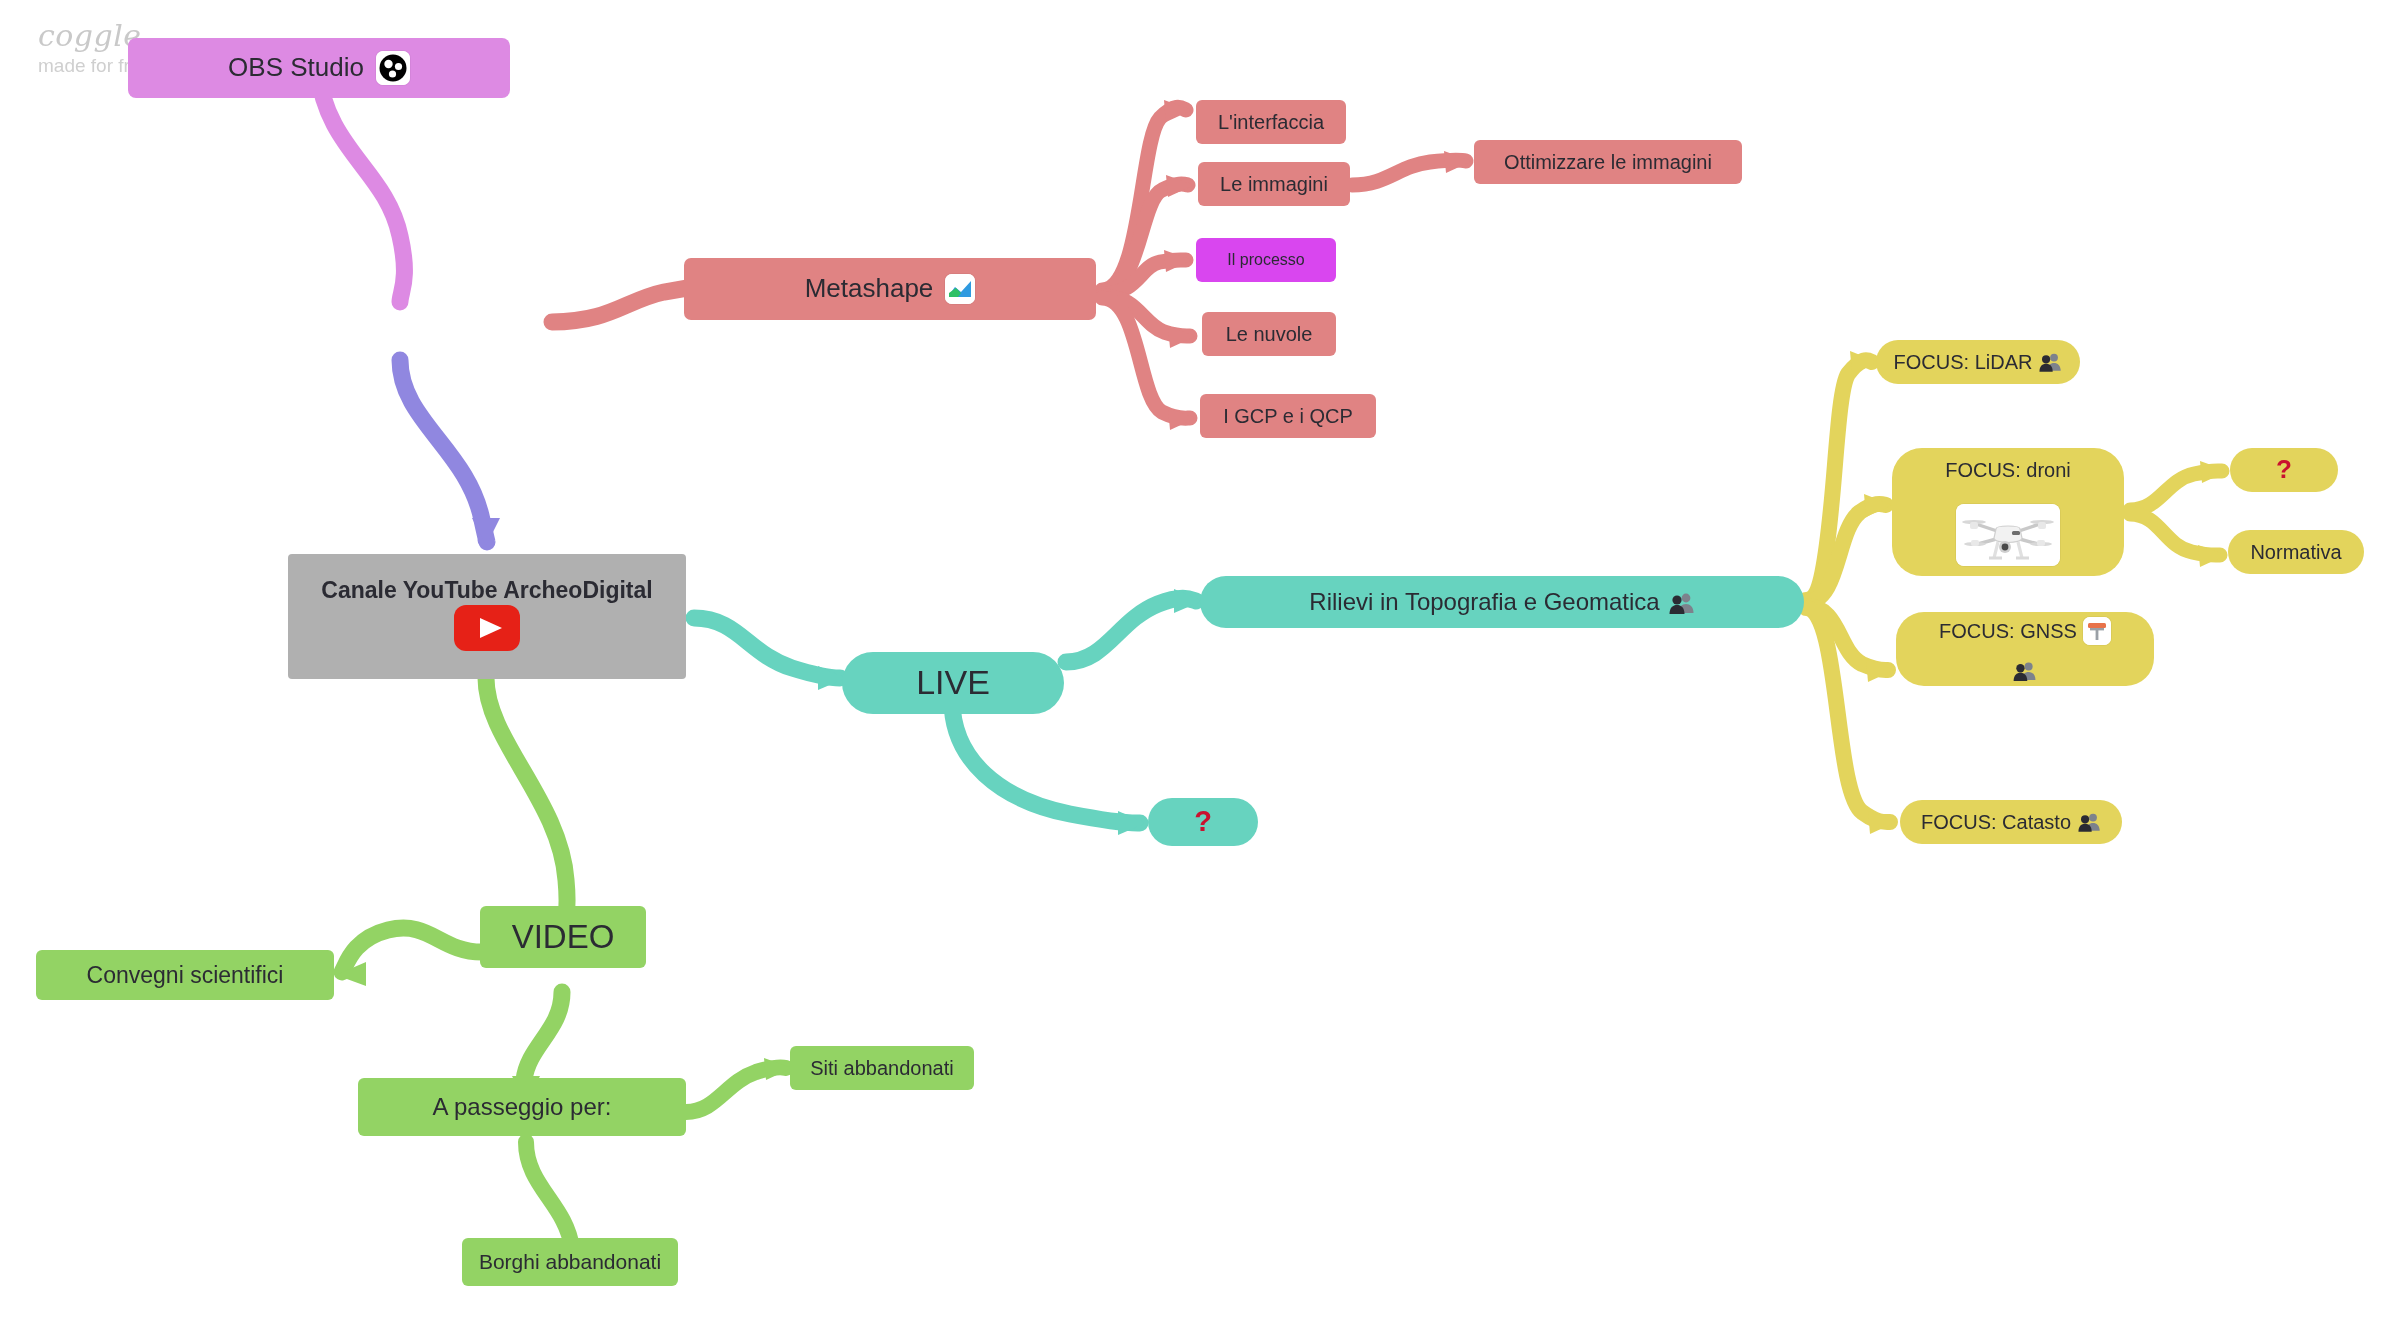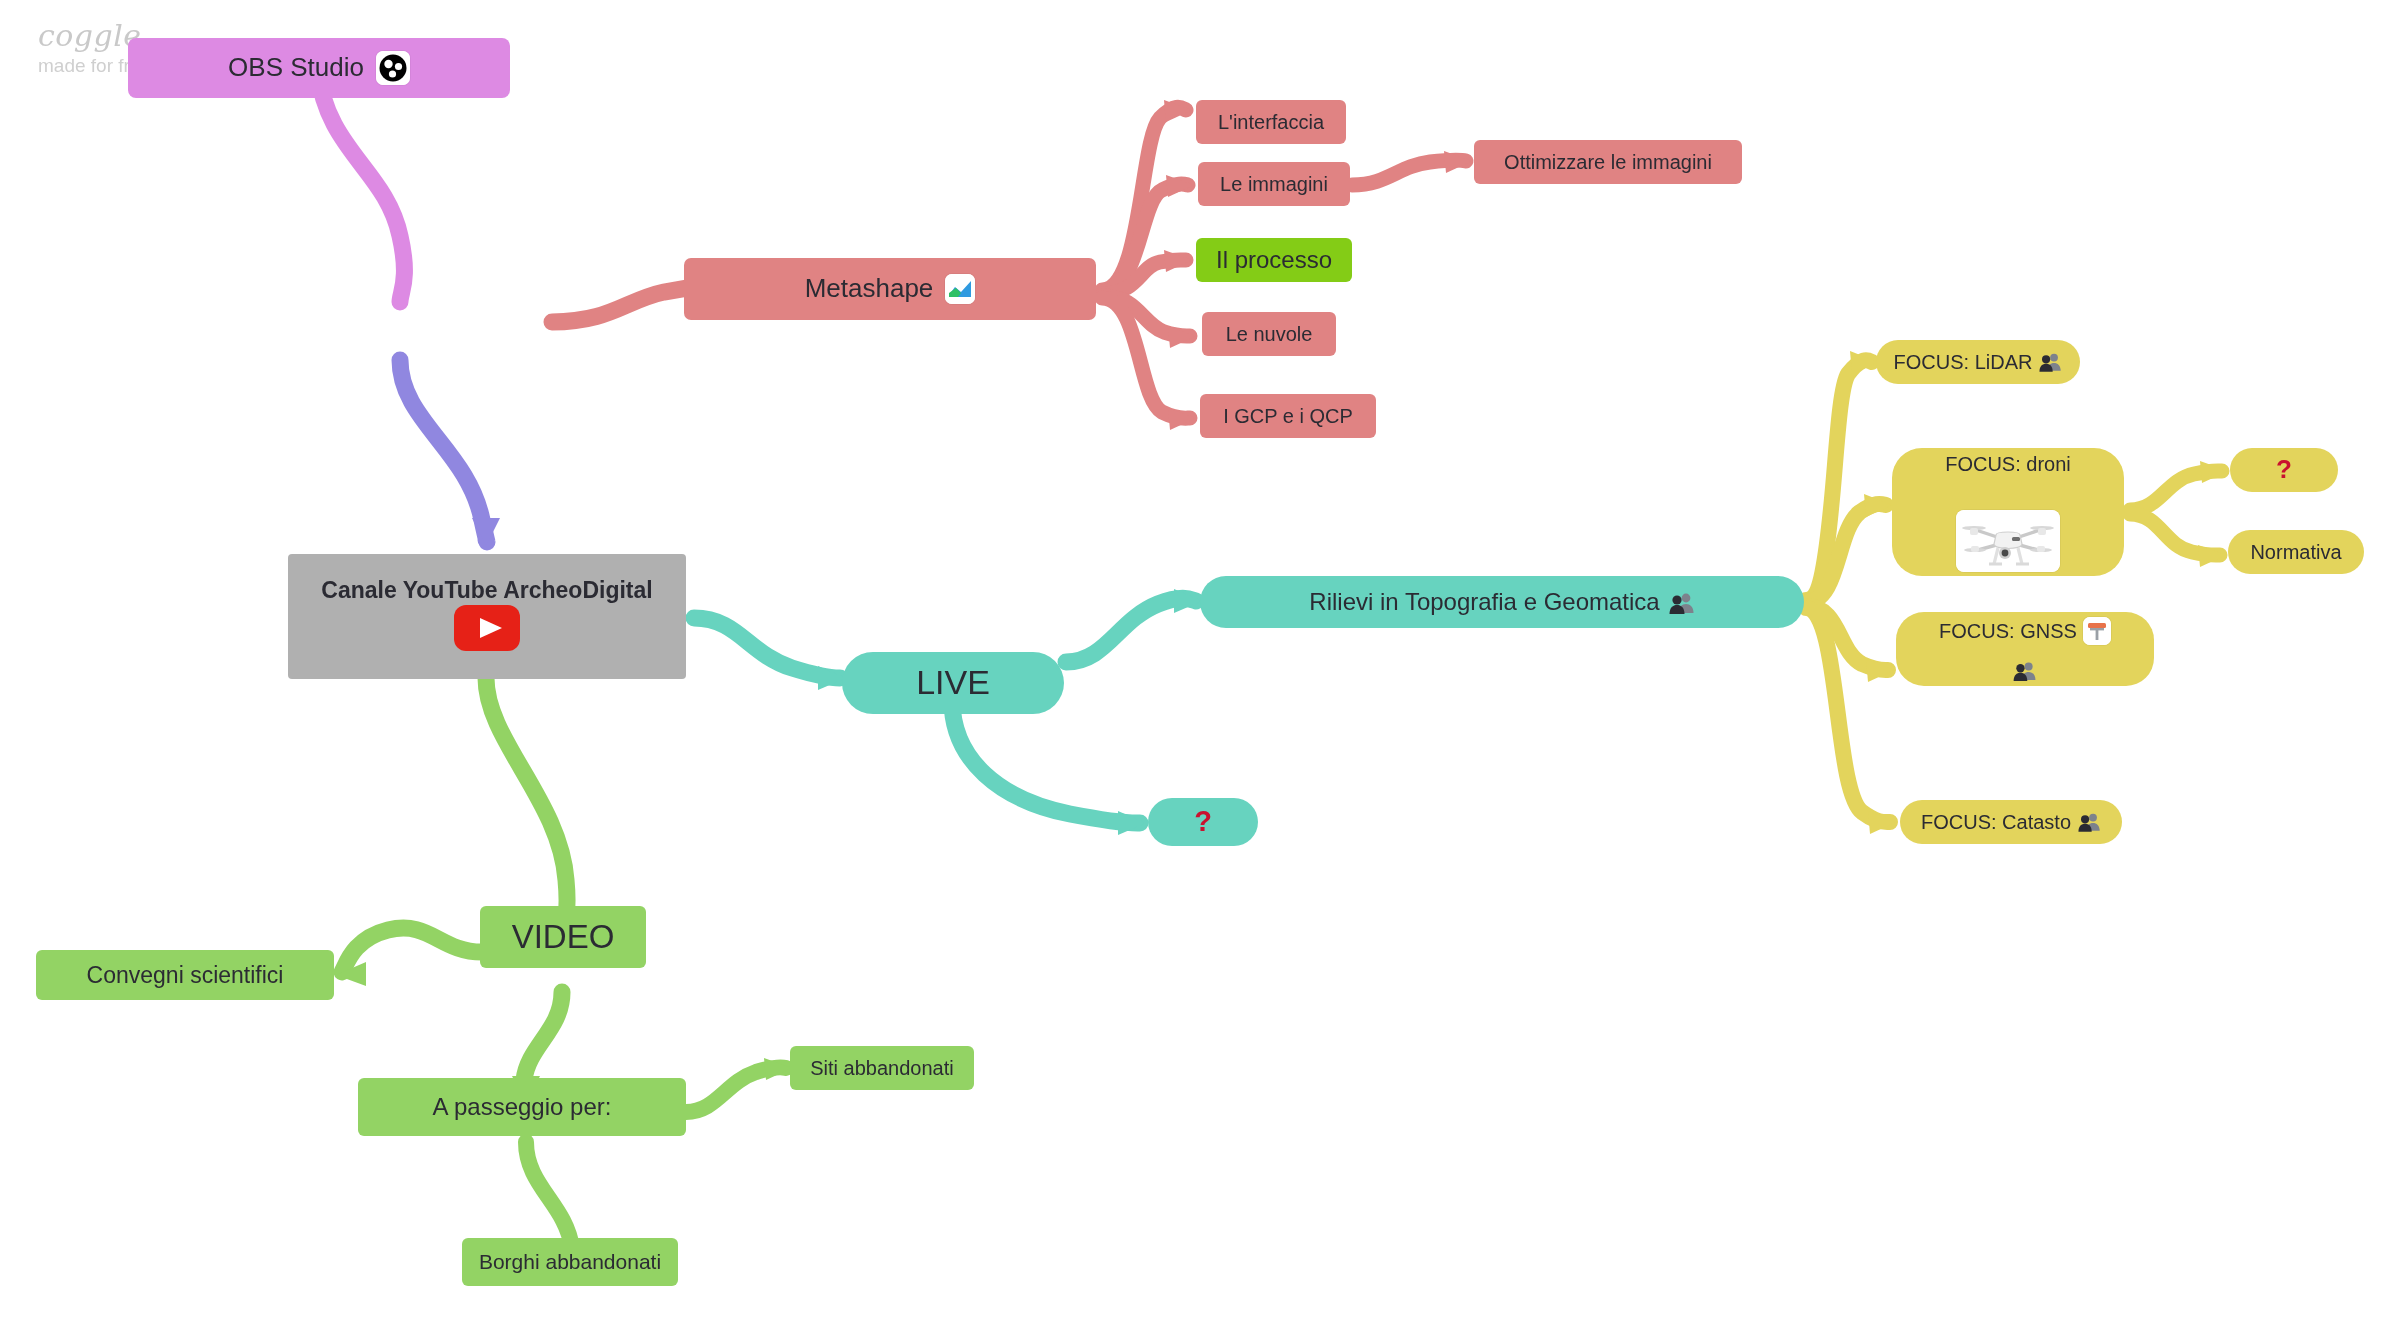--- a/index.html
+++ b/index.html
@@ -24,21 +24,21 @@
   }
   .node {
     position: absolute;
     box-sizing: border-box;
     display: flex;
     align-items: center;
     justify-content: center;
     text-align: center;
     color: #2b2b33;
     line-height: 1.22;
-    padding: 4px 14px;
+    padding: 10px 14px;
     z-index: 5;
   }
   
   #watermark {
     position: absolute;
     left: 38px;
     top: 18px;
     z-index: 2;
   }
   #wm-logo {
@@ -186,21 +186,21 @@
   </div>
 
   <div class="node" style="left:1198px; top:162px; width:152px; height:44px; background:#e08383; border-radius:6px; font-size:20px;">
     <span>Le immagini</span>
   </div>
 
   <div class="node" style="left:1474px; top:140px; width:268px; height:44px; background:#e08383; border-radius:6px; font-size:20px;">
     <span>Ottimizzare le immagini</span>
   </div>
 
-  <div class="node" style="left:1196px; top:238px; width:156px; height:44px; background:#84cc16; border-radius:6px; font-size:24px;">
+  <div class="node" style="left:1196px; top:238px; width:140px; height:44px; background:#d946ef; border-radius:6px; font-size:16px;">
     <span>Il processo</span>
   </div>
 
   <div class="node" style="left:1202px; top:312px; width:134px; height:44px; background:#e08383; border-radius:6px; font-size:20px;">
     <span>Le nuvole</span>
   </div>
 
   <div class="node" style="left:1200px; top:394px; width:176px; height:44px; background:#e08383; border-radius:6px; font-size:20px;">
     <span>I GCP e i QCP</span>
   </div>

